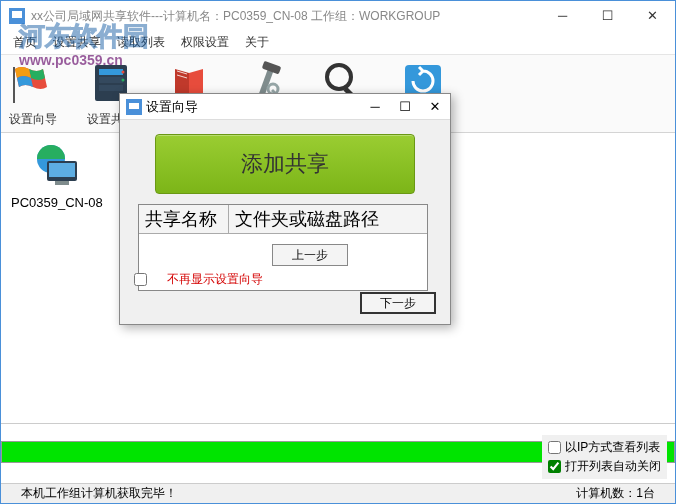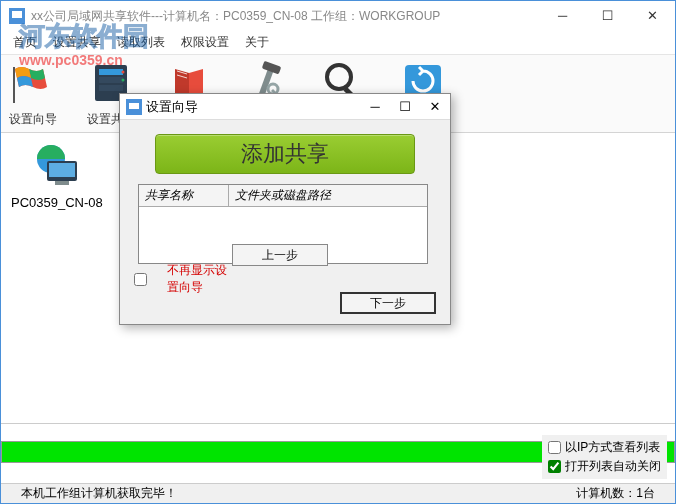--- a/index.html
+++ b/index.html
@@ -8,21 +8,21 @@
 .titlebar { height: 30px; background: #fff; display: flex; align-items: center; padding: 0 8px; font-size: 12px; color: #888; position: relative; }
 .titlebar .icon { width: 16px; height: 16px; margin-right: 6px; }
 .win-controls { position: absolute; right: 0; top: 0; display: flex; }
 .win-controls div { width: 45px; height: 28px; display: flex; align-items: center; justify-content: center; font-size: 13px; color: #333; }
 
 .menubar { height: 24px; display: flex; align-items: center; padding: 0 4px; font-size: 12px; border-bottom: 1px solid #e5e5e5; }
 .menubar span { padding: 8px 8px; color: #333; }
 
 .watermark { position: absolute; top: 18px; left: 18px; z-index: 5; pointer-events: none; }
 .watermark .wm1 { font-size: 26px; font-weight: bold; color: #3b82f6; opacity: 0.5; -webkit-text-stroke: 1px #1a5fa4; }
-.watermark .wm2 { font-size: 14px; font-weight: bold; color: #ef4444; opacity: 0.7; margin-top: -2px; }
+.watermark .wm2 { font-size: 14px; font-weight: bold; color: #701a75; opacity: 0.7; margin-top: -2px; }
 
 .toolbar { height: 78px; display: flex; align-items: center; padding: 4px 8px; gap: 30px; border-bottom: 1px solid #d4d4d4; background: #fafafa; }
 .tb-item { display: flex; flex-direction: column; align-items: center; gap: 4px; font-size: 12px; color: #333; }
 .tb-icon { width: 48px; height: 48px; display: flex; align-items: center; justify-content: center; }
 
 .content { height: 290px; background: #fff; padding: 10px; display: flex; align-items: flex-start; gap: 10px; }
 .pc-item { display: flex; flex-direction: column; align-items: center; gap: 4px; font-size: 13px; }
 .pc-item .pc-icon { width: 48px; height: 48px; }
 
 .status-line { height: 18px; border-top: 1px solid #ccc; }
@@ -33,33 +33,33 @@
 
 .statusbar { position: absolute; bottom: 0; left: 0; right: 0; height: 20px; background: #f0f0f0; border-top: 1px solid #ccc; display: flex; align-items: center; justify-content: space-between; padding: 0 20px; font-size: 12px; }
 
 
 .wizard { position: absolute; left: 118px; top: 92px; width: 332px; height: 232px; background: #f0f0f0; border: 1px solid #888; box-shadow: 3px 3px 10px rgba(0,0,0,0.3); z-index: 50; }
 .wiz-title { height: 26px; display: flex; align-items: center; padding: 0 6px; font-size: 13px; background: #fff; border-bottom: 1px solid #ddd; }
 .wiz-controls { position: absolute; right: 0; top: 0; display: flex; }
 .wiz-controls div { width: 30px; height: 24px; display: flex; align-items: center; justify-content: center; font-size: 13px; }
 
 .wiz-body { padding: 10px 18px; }
-.add-btn { width: 260px; height: 40px; margin: 4px auto 10px; display: flex; align-items: center; justify-content: center; background: linear-gradient(#9acd32, #7cb518); border: 1px solid #6a9814; border-radius: 4px; font-size: 22px; color: #333; font-weight: 500; box-shadow: inset 0 1px 0 rgba(255,255,255,0.3); }
+.add-btn { width: 260px; height: 60px; margin: 4px auto 10px; display: flex; align-items: center; justify-content: center; background: linear-gradient(#9acd32, #7cb518); border: 1px solid #6a9814; border-radius: 4px; font-size: 22px; color: #333; font-weight: 500; box-shadow: inset 0 1px 0 rgba(255,255,255,0.3); }
 
 .grid { width: 290px; border: 1px solid #888; background: #fff; }
 .grid-head { display: flex; background: #f4f4f4; border-bottom: 1px solid #aaa; }
-.grid-head div { padding: 2px 6px; font-size: 12px; border-right: 1px solid #aaa; font-style: italic; }
+.grid-head div { padding: 2px 6px; font-size: 18px; border-right: 1px solid #aaa; }
 .grid-head div:first-child { width: 90px; }
 .grid-head div:last-child { flex: 1; border-right: none; }
 .grid-body { height: 56px; }
 
 .wiz-foot { position: absolute; bottom: 10px; left: 14px; right: 14px; display: flex; align-items: center; justify-content: space-between; }
 .wiz-foot label { font-size: 12px; color: #d40000; display: flex; align-items: center; gap: 20px; }
 .wiz-btns { display: flex; gap: 12px; }
-.wiz-btns button { width: 96px; height: 22px; font-size: 12px; background: #f4f4f4; border: 1px solid #888; }
+.wiz-btns button { width: 76px; height: 22px; font-size: 12px; background: #f4f4f4; border: 1px solid #888; }
 .wiz-btns button.next { border: 2px solid #333; margin-top: 48px; }
 
 input[type=checkbox] { width: 13px; height: 13px; accent-color: #008000; }
 input[type=checkbox].blue { accent-color: #0066cc; }
 </style>
 </head>
 <body>
 
 <div class="watermark">
   <div class="wm1">河东软件园</div>

